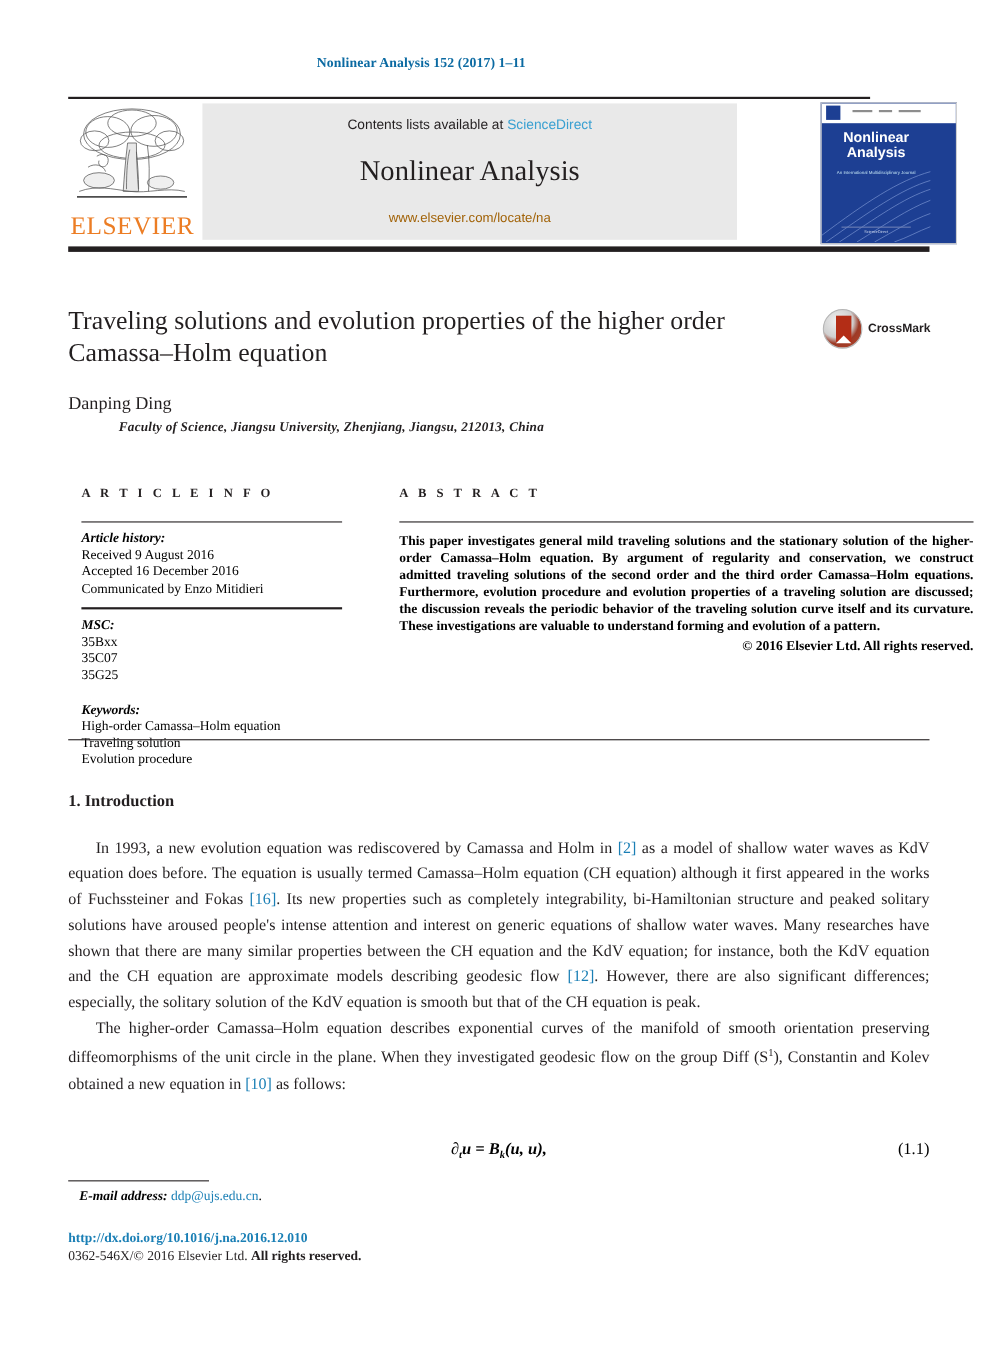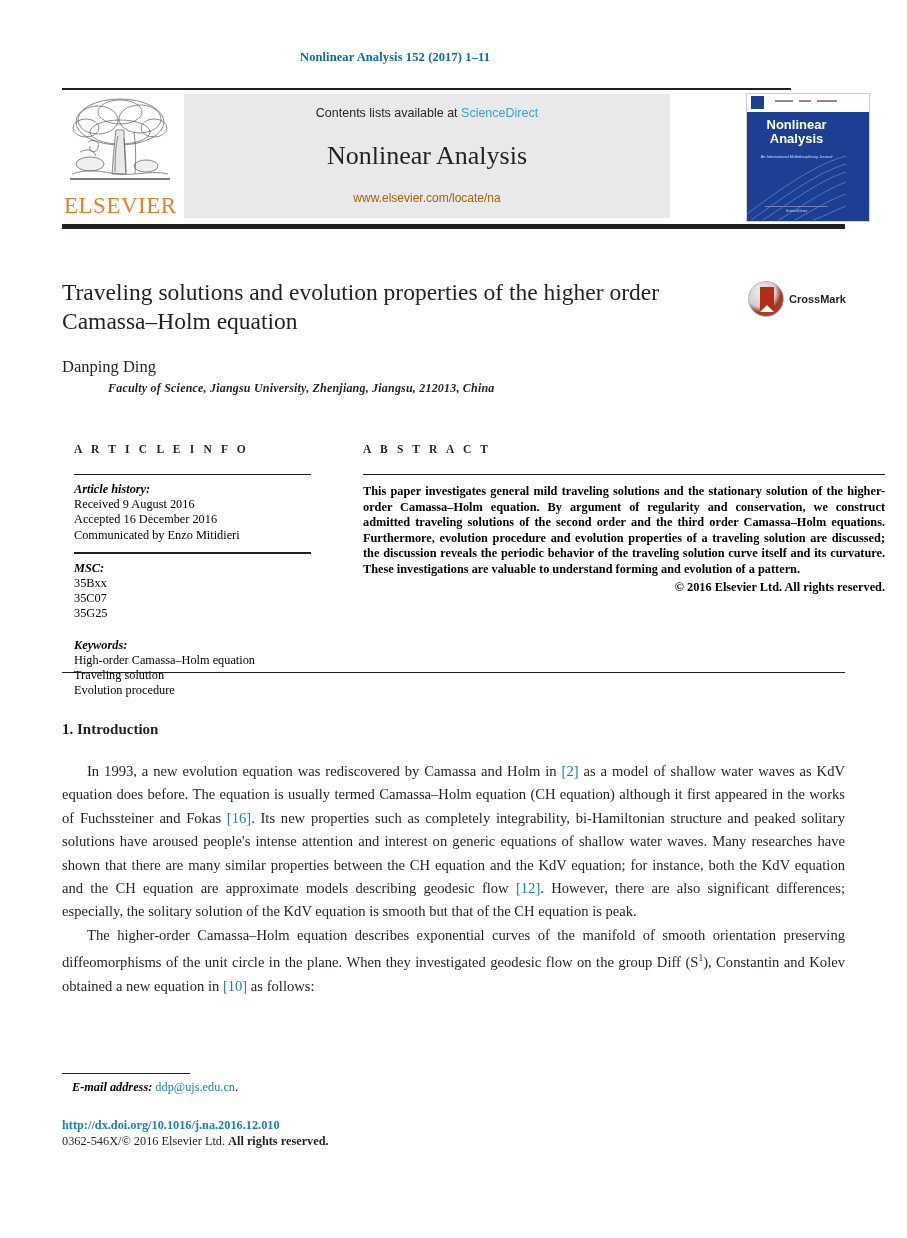--- a/index.html
+++ b/index.html
@@ -25,21 +25,20 @@
   
   .running-head {
     position: absolute;
     left: 0; top: 50px;
     width: 766px;
     text-align: center;
     font-size: 12.5px;
     font-weight: bold;
     color: #0b6aa2;
     letter-spacing: .1px;
-    padding-left: 12px;
   }
 
   
   .banner {
     position: absolute;
     left: 62px; top: 88px;
     width: 783px;
     height: 140px;
   }
   .banner-rule-top {
@@ -479,20 +478,24 @@
 
   <div class="info-bottom-rule"></div>
 
   <div class="section-head">1.  Introduction</div>
 
   <div class="body-text">
     <p><span>In 1993, a new evolution equation was rediscovered by Camassa and Holm in </span><span class="ref">[2]</span><span> as a model of shallow water waves as KdV equation does before. The equation is usually termed Camassa–Holm equation (CH equation) although it first appeared in the works of Fuchssteiner and Fokas </span><span class="ref">[16]</span><span>. Its new properties such as completely integrability, bi-Hamiltonian structure and peaked solitary solutions have aroused people's intense attention and interest on generic equations of shallow water waves. Many researches have shown that there are many similar properties between the CH equation and the KdV equation; for instance, both the KdV equation and the CH equation are approximate models describing geodesic flow </span><span class="ref">[12]</span><span>. However, there are also significant differences; especially, the solitary solution of the KdV equation is smooth but that of the CH equation is peak.</span></p>
     <p><span>The higher-order Camassa–Holm equation describes exponential curves of the manifold of smooth orientation preserving diffeomorphisms of the unit circle in the plane. When they investigated geodesic flow on the group Diff (S</span><sup class="tight">1</sup><span>), Constantin and Kolev obtained a new equation in </span><span class="ref">[10]</span><span> as follows:</span></p>
   </div>
 
+  <div class="equation-row">
+    <div class="eq-center"><span>∂</span><sub class="tight">t</sub><span>u = B</span><sub class="tight">k</sub><span>(u, u),</span></div>
+    <div class="eq-num">(1.1)</div>
+  </div>
 
   <div class="footnote-rule"></div>
   <div class="footnote">
     <i>E-mail address:</i>
     <span class="email-link">ddp@ujs.edu.cn</span><span>.</span>
   </div>
 
   <div class="footer-doi">http://dx.doi.org/10.1016/j.na.2016.12.010</div>
   <div class="footer-issn"><span>0362-546X/© 2016 Elsevier Ltd. </span><b>All rights reserved.</b></div>
 

